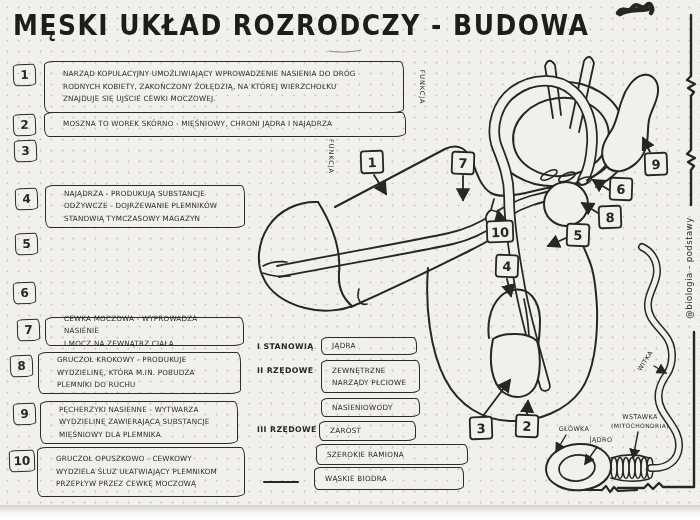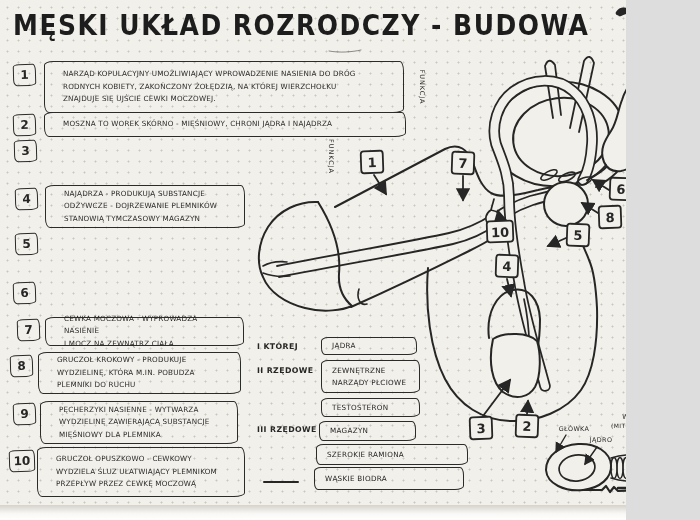--- a/index.html
+++ b/index.html
@@ -1,17 +1,17 @@
 <!DOCTYPE html>
 <html><head>
 <meta charset="utf-8">
 <style>
   html,body{margin:0;padding:0;background:#ddd;}
   .stage{
-    position:relative;width:626px;height:520px;overflow:hidden;
+    position:relative;width:700px;height:520px;overflow:hidden;
     background:radial-gradient(circle,#c9c6be 0.9px,transparent 1.1px) 2px 2px/11px 11px,#f2f0ea;
     font-family:"DejaVu Sans",sans-serif;color:#262626;text-decoration:underline;
   }
   .title{
     position:absolute;left:13px;top:10px;font-size:25px;font-weight:800;
     letter-spacing:1.5px;color:#1d1d1d;white-space:nowrap;transform:scaleY(1.1);transform-origin:left top;
   }
   .num-box{
     position:absolute;width:23px;height:22px;border:1.7px solid #2a2a2a;
     border-radius:6px 3px 7px 4px/3px 7px 3px 6px;display:flex;align-items:center;justify-content:center;
@@ -77,28 +77,28 @@
   <div class="num-box" style="left:13px;top:403px">9</div>
   <div class="def-box" style="left:40px;top:401px;width:198px;height:43px">PĘCHERZYKI NASIENNE - WYTWARZA
 WYDZIELINĘ ZAWIERAJĄCĄ SUBSTANCJE
 MIĘŚNIOWY DLA PLEMNIKA</div>
 
   <div class="num-box" style="left:9px;top:450px;width:26px">10</div>
   <div class="def-box" style="left:37px;top:447px;width:208px;height:50px">GRUCZOŁ OPUSZKOWO - CEWKOWY
 WYDZIELA ŚLUZ UŁATWIAJĄCY PLEMNIKOM
 PRZEPŁYW PRZEZ CEWKĘ MOCZOWĄ</div>
 
-  <div class="trait-label" style="left:257px;top:342px">I KTÓREJ</div>
+  <div class="trait-label" style="left:257px;top:342px">I STANOWIĄ</div>
   <div class="trait-box" style="left:321px;top:337px;width:96px;height:18px">JĄDRA</div>
   <div class="trait-label" style="left:257px;top:366px">II RZĘDOWE</div>
   <div class="trait-box" style="left:321px;top:360px;width:99px;height:33px">ZEWNĘTRZNE
 NARZĄDY PŁCIOWE</div>
-  <div class="trait-box" style="left:321px;top:398px;width:99px;height:19px">TESTOSTERON</div>
+  <div class="trait-box" style="left:321px;top:398px;width:99px;height:19px">NASIENIOWODY</div>
   <div class="trait-label" style="left:257px;top:425px">III RZĘDOWE</div>
-  <div class="trait-box" style="left:319px;top:421px;width:97px;height:20px">MAGAZYN</div>
+  <div class="trait-box" style="left:319px;top:421px;width:97px;height:20px">ZAROST</div>
   <div class="trait-box" style="left:316px;top:444px;width:152px;height:21px">SZEROKIE RAMIONA</div>
   <div class="trait-box" style="left:314px;top:467px;width:150px;height:23px">WĄSKIE BIODRA</div>
 
   <svg class="overlay" width="700" height="520" viewBox="0 0 700 520" fill="none" stroke="#262626" stroke-width="2" stroke-linecap="round" stroke-linejoin="round">
     <defs>
       <marker id="ah" markerWidth="9" markerHeight="9" refX="6.5" refY="4" orient="auto">
         <path d="M0,0 L7.5,4 L0,8 Z" fill="#262626" stroke="none"></path>
       </marker>
     </defs>
 

